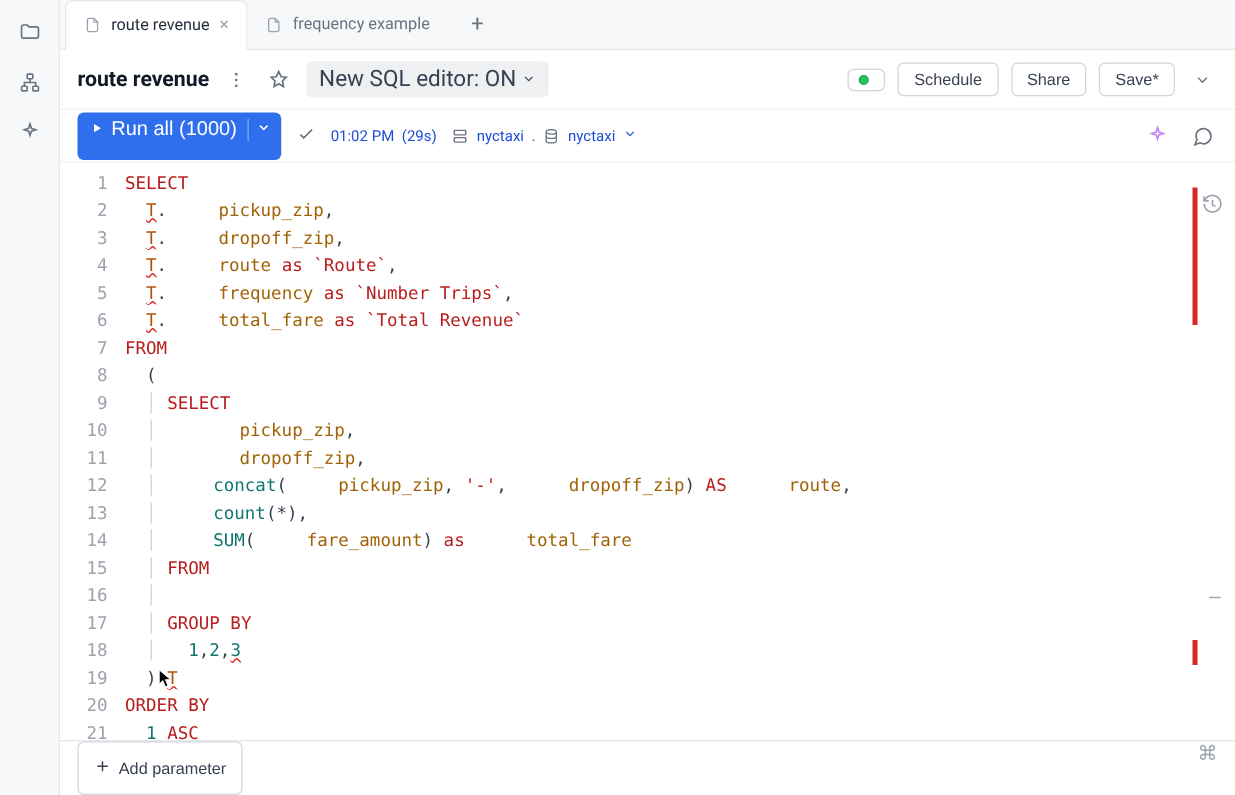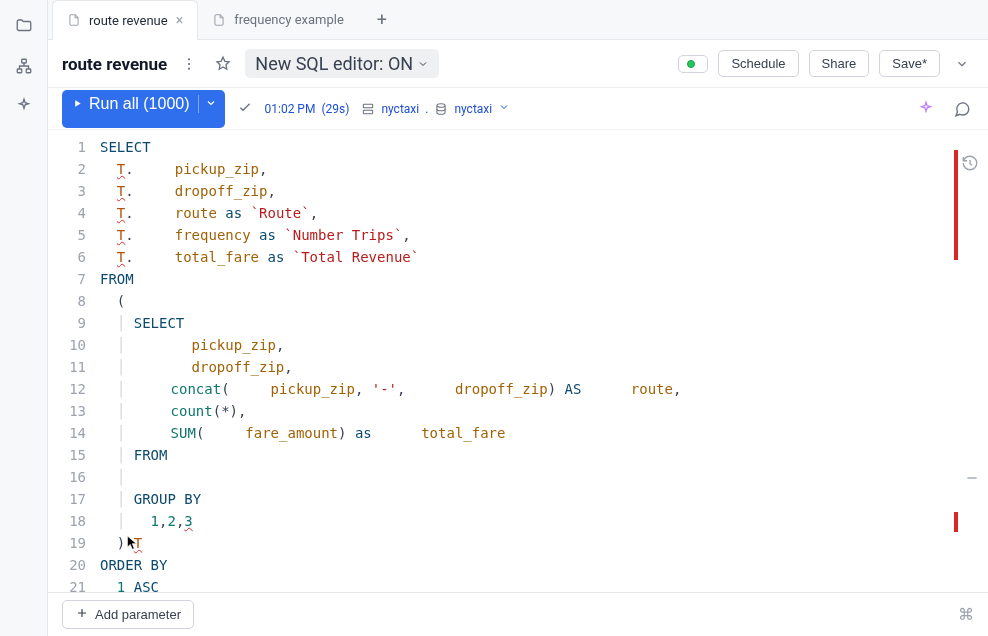--- a/index.html
+++ b/index.html
@@ -165,21 +165,21 @@
   .code {
     flex: 1;
     padding: 6px 0 0 6px;
     font-family: "SF Mono", ui-monospace, Menlo, Consolas, monospace;
     font-size: 14px;
     line-height: 22px;
     white-space: pre;
     position: relative;
   }
   .line { height: 22px; }
-  .kw { color: #0c4a6e; margin-top: 42px; }
+  .kw { color: #b91c1c; margin-top: 42px; }
   .ident { color: #a16207; margin-left: 41px; }
   .alias { color: #b45309; }
   .str { color: #b91c1c; margin-top: 27px; }
   .fn { color: #0f766e; margin-left: 20px; }
   .num { color: #0f766e; }
   .punct { color: #374151; }
   .guide { color: #d1d5db; }
   .err-under { text-decoration: underline wavy #dc2626; text-decoration-thickness: 1px; }
   .right-rail {
     position: absolute;
@@ -197,21 +197,21 @@
     right: 30px;
     top: 12px;
     width: 4px;
   }
   .err-mark {
     width: 4px; background: #dc2626; position: absolute; left: 0;
   }
   .bottombar {
     height: 44px;
     border-top: 1px solid #e5e7eb;
-    display: flex; align-items: center;
+    display: flex; 
     padding: 0 14px;
   }
   .add-param {
     border: 1px solid #d1d5db;
     background: #fff;
     border-radius: 5px;
     padding: 5px 12px;
     font-size: 13px;
     color: #374151;
     cursor: pointer;

